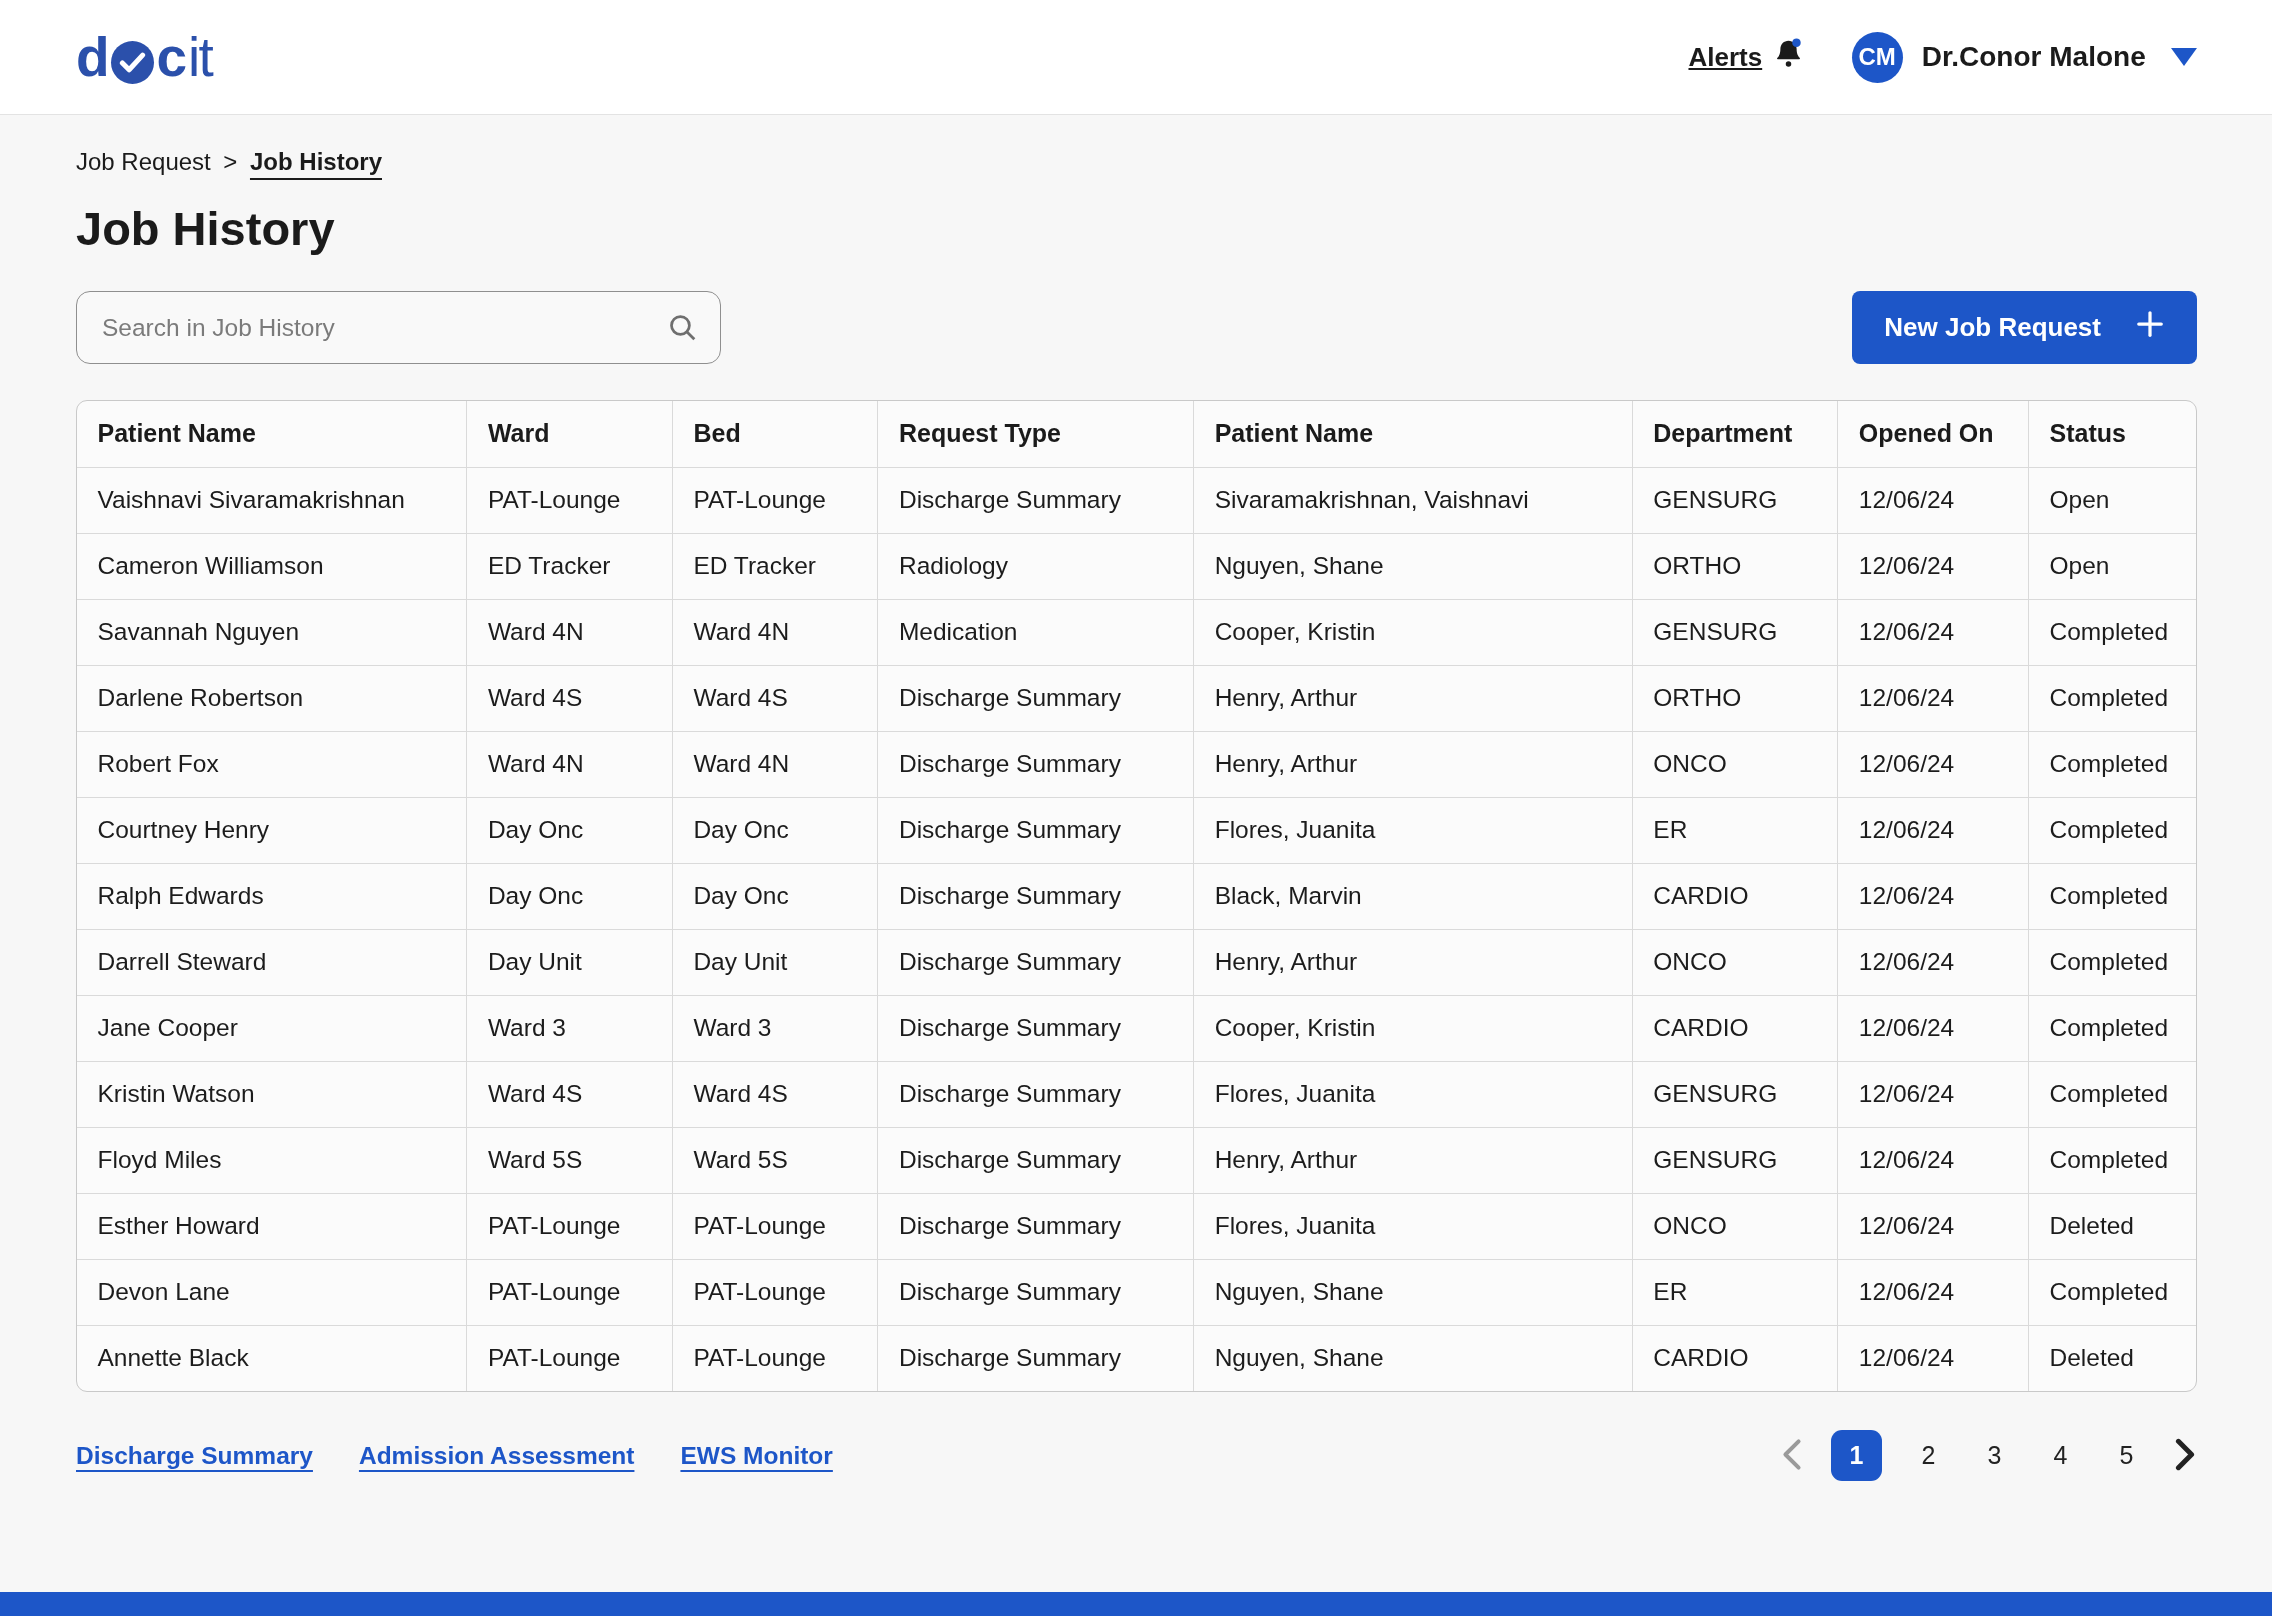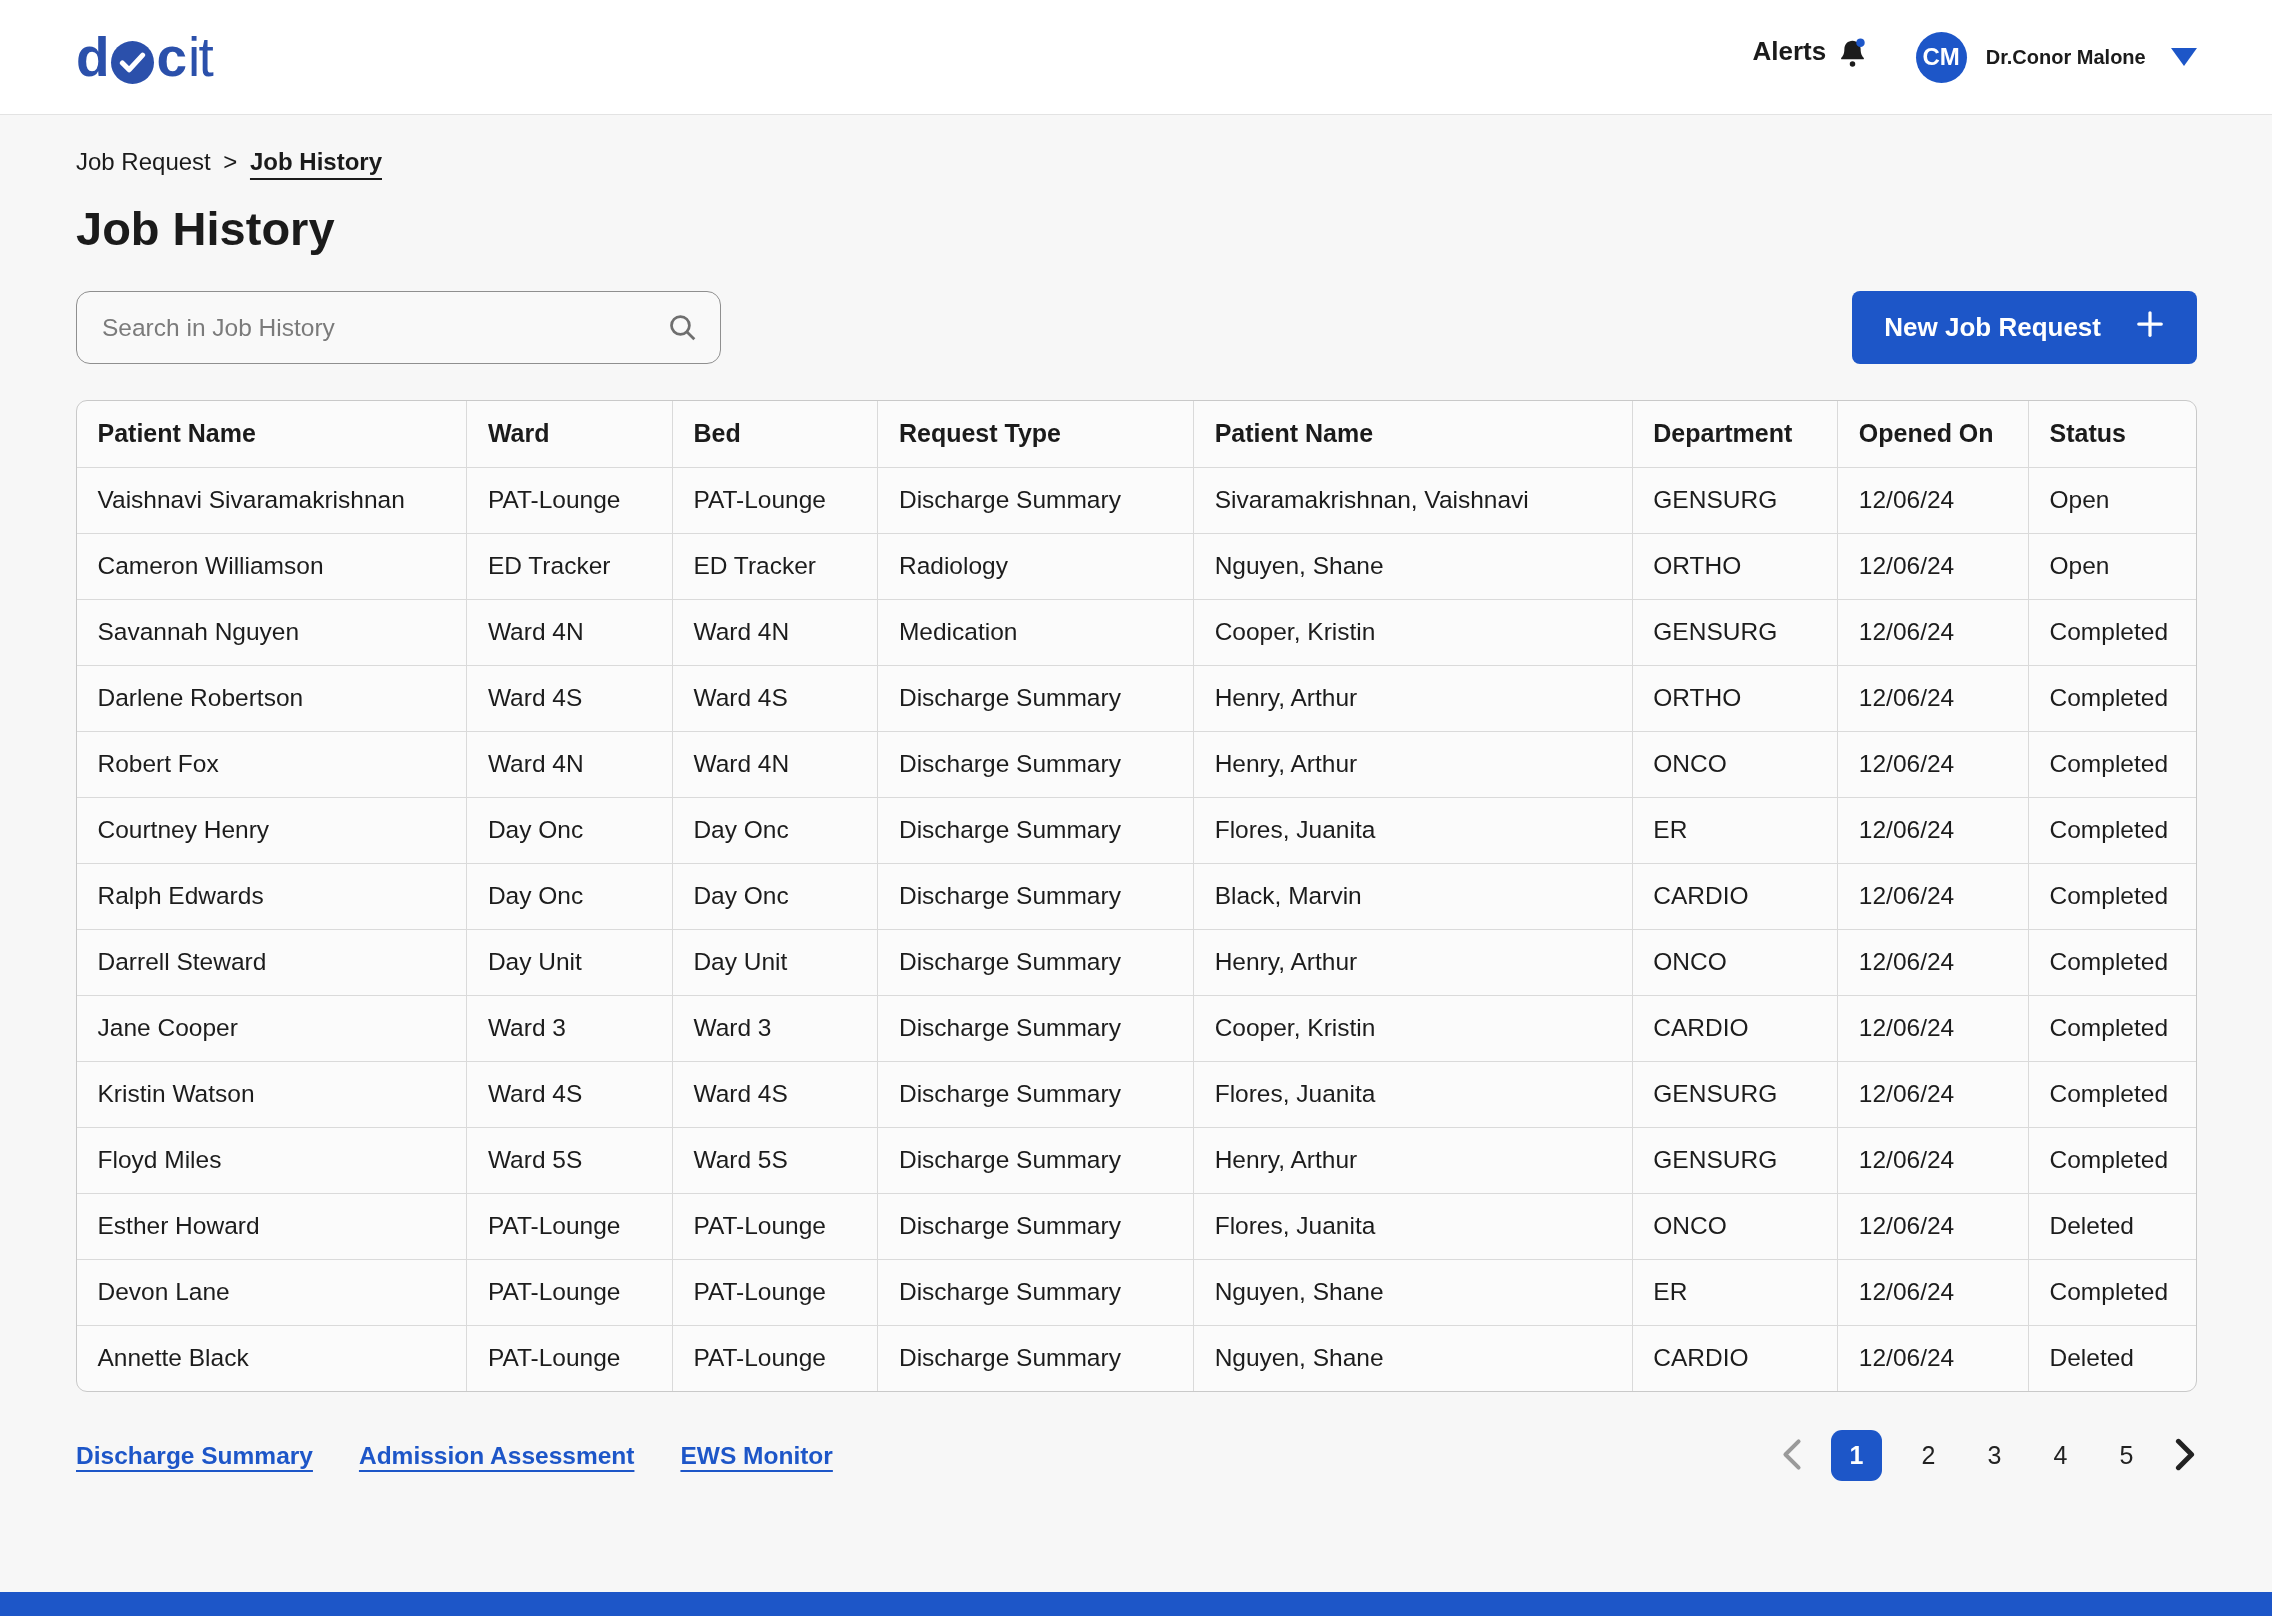--- a/index.html
+++ b/index.html
@@ -19,26 +19,26 @@
   .logo { display:flex; align-items:center; font-size:55px; font-weight:800;
           color:var(--brand); letter-spacing:-0.8px; cursor:pointer; }
   .logo .logo-o {
     width:43px; height:43px; border-radius:50%; background:var(--brand);
     display:inline-flex; align-items:center; justify-content:center;
     margin:11px 2.4px 0 2.4px;
   }
   .logo .lite { font-weight:500; letter-spacing:-1.6px; margin-left:1.6px; }
 
   .hdr-right { margin-left:auto; display:flex; align-items:center; gap:47px; }
-  .alerts { display:flex; align-items:flex-start; gap:9.5px; font-size:26px; font-weight:700; cursor:pointer; }
+  .alerts { display:flex; align-items:center; gap:9.5px; font-size:26px; font-weight:700; cursor:pointer;text-decoration:underline; }
   .user   { display:flex; align-items:center; gap:19px; cursor:pointer; }
   .avatar { width:51px; height:51px; border-radius:50%; background:var(--accent);
             color:#fff; font-size:24px; font-weight:700;
             display:flex; align-items:center; justify-content:center; }
-  .uname  { font-size:20px; font-weight:700; }
+  .uname  { font-size:28px; font-weight:700; }
   .caret  { width:0; height:0; border-left:13.4px solid transparent;
             border-right:13.4px solid transparent; border-top:18px solid var(--accent);
             margin-left:6.3px; }
 
   
   main { padding:0 76px; }
   .breadcrumb { margin-top:33px; font-size:24px; display:flex; gap:12.6px; align-items:baseline; }
   .bc-current { font-weight:800; text-decoration:underline;
                 text-decoration-thickness:2.4px; text-underline-offset:8px; cursor:pointer; }
   .bc-parent  { cursor:pointer; }

